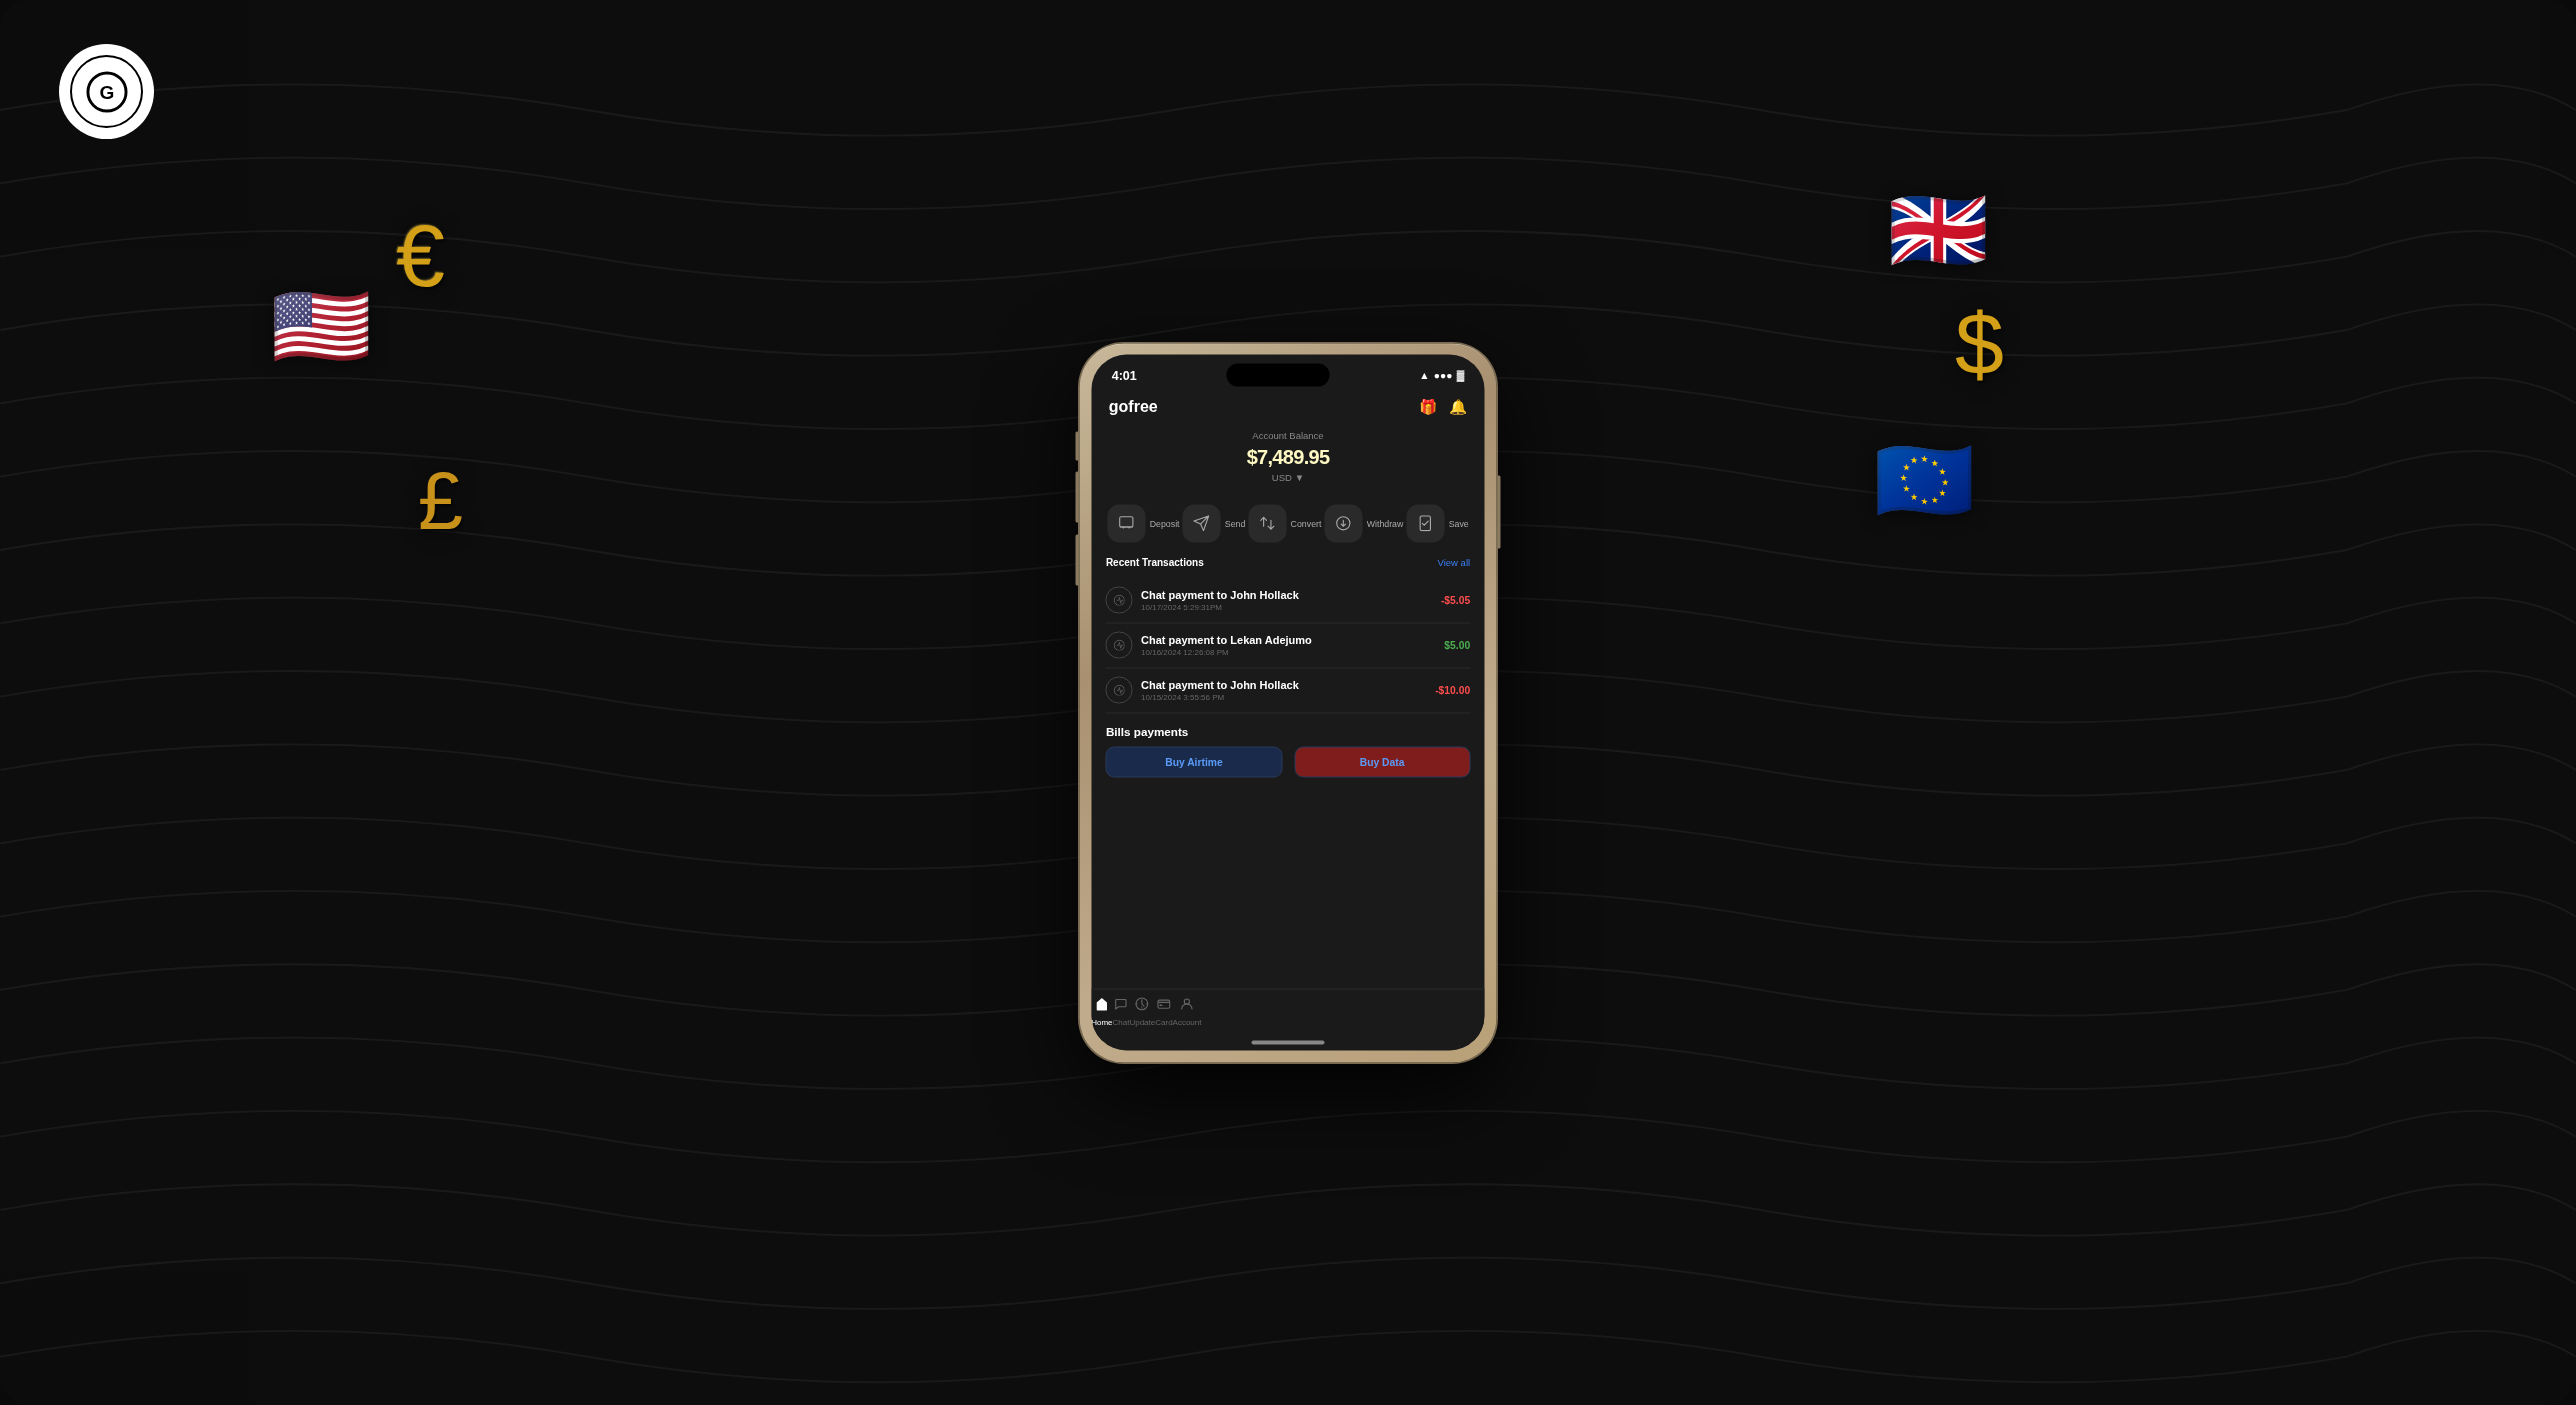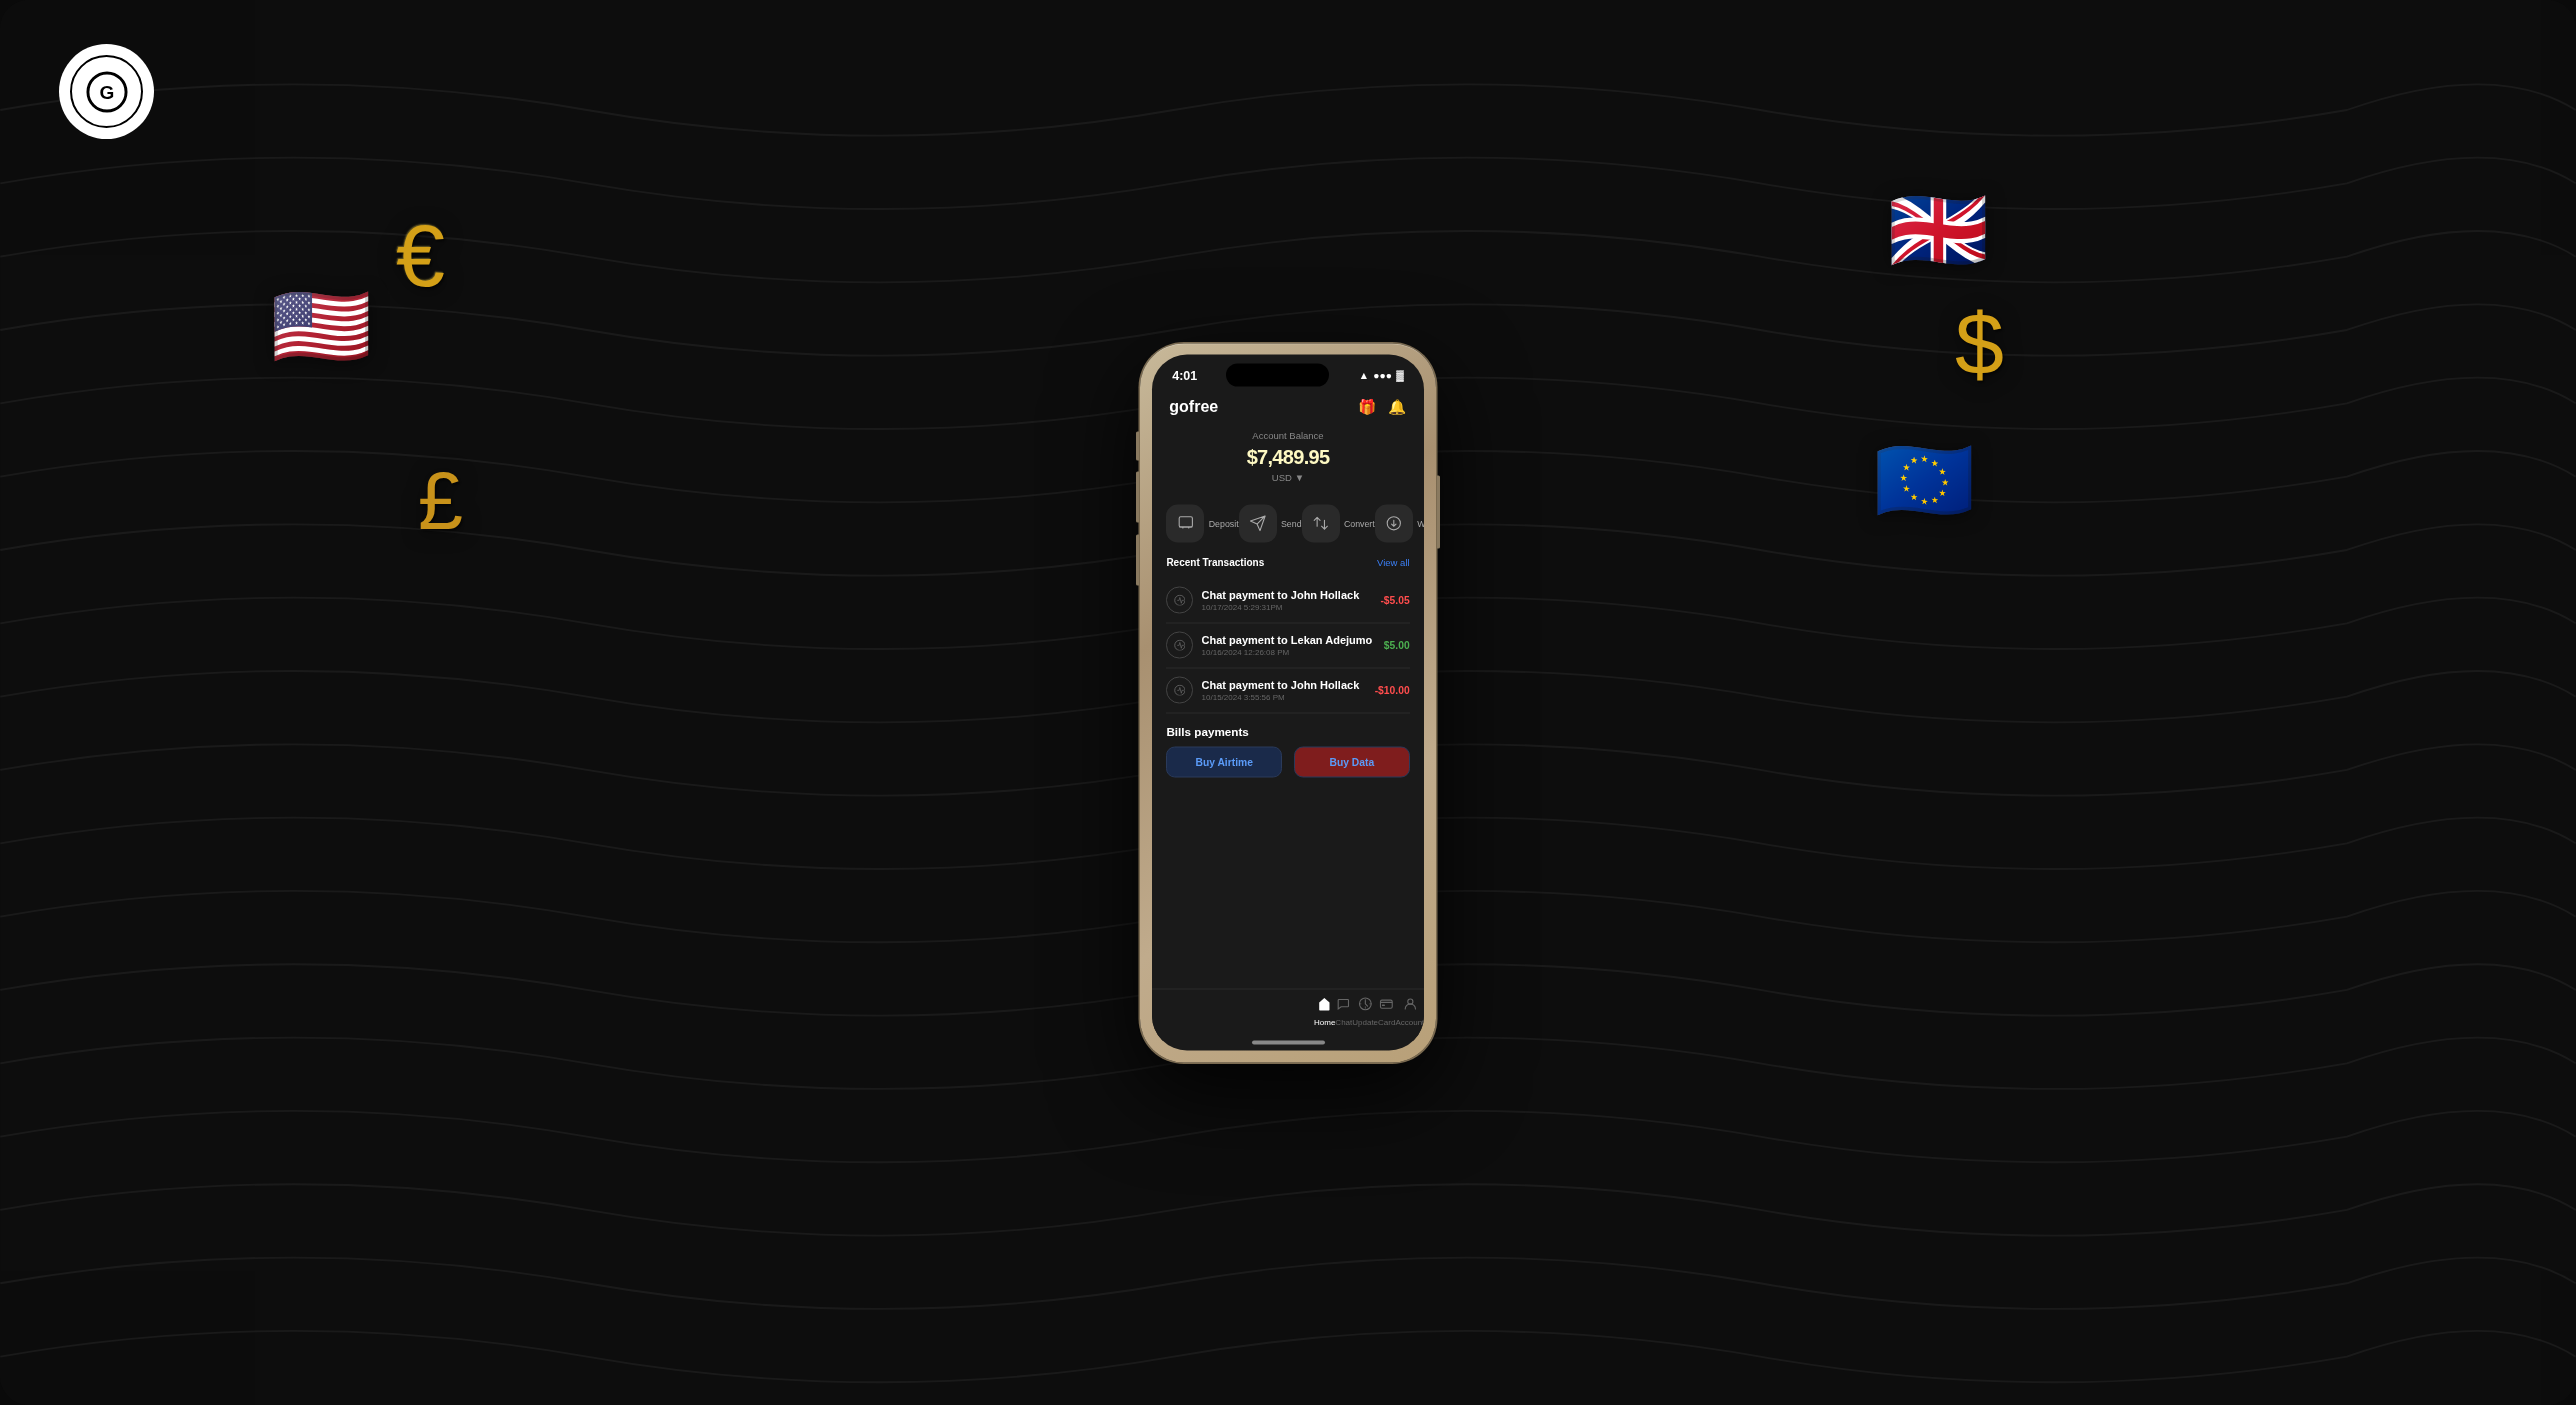--- a/index.html
+++ b/index.html
@@ -103,21 +103,21 @@
     
     .phone-wrapper {
       position: absolute;
       top: 50%;
       left: 50%;
       transform: translate(-50%, -50%);
       z-index: 20;
     }
 
     .phone-frame {
-      width: 296px;
+      width: 417px;
       height: 719px;
       background: linear-gradient(145deg, #c8b99a, #a89070, #c0ab8c, #b8a078);
       border-radius: 44px;
       padding: 11.7px;
       box-shadow:
         0 0 0 1.5px #7a6a50,
         0 29px 88px rgba(0,0,0,0.9),
         inset 0 0.7px 0 rgba(255,255,255,0.3);
       position: relative;
     }
@@ -355,21 +355,21 @@
 
     .buy-data {
       background: #7f1d1d;
       color: #5b9bf8;
       border: 0.7px solid #2a3a5a;
     }
 
     
     .bottom-nav {
       display: flex;
-      justify-content: flex-end;
+      justify-content: flex-start;
       align-items: center;
       padding: 7.3px 0 14.7px;
       background: #1a1a1a;
       border-top: 0.7px solid #2a2a2a;
       flex-shrink: 0;
     }
 
     .nav-item {
       display: flex;
       flex-direction: column;

